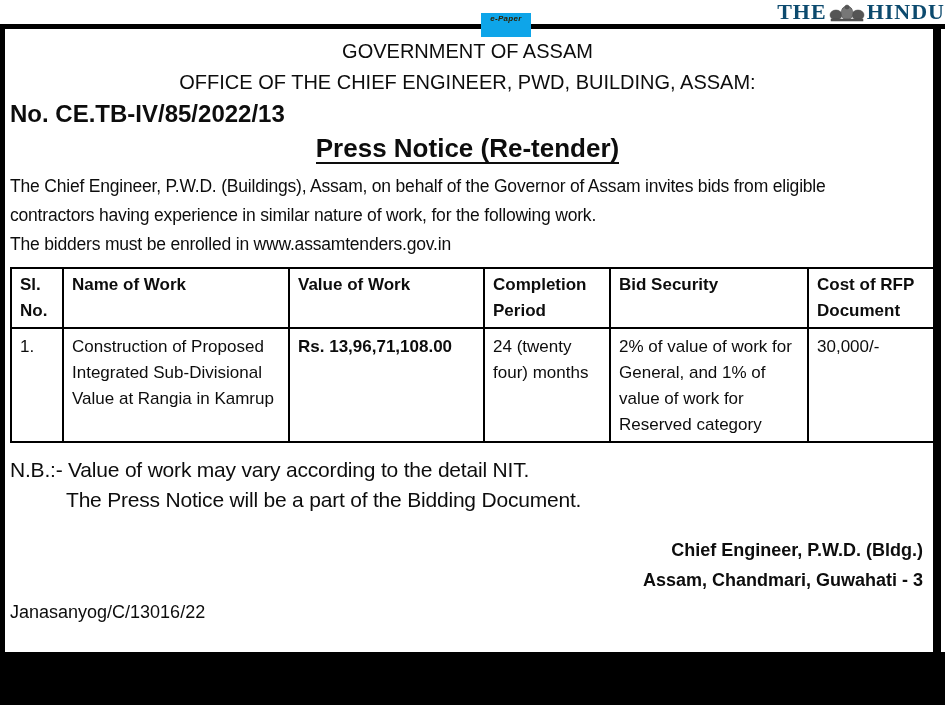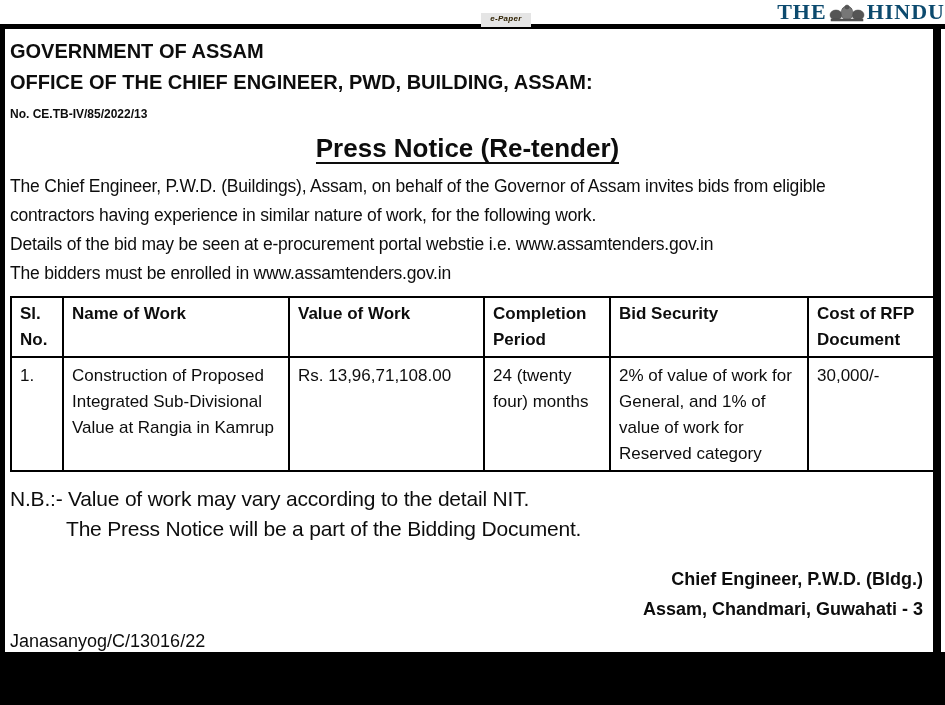--- a/index.html
+++ b/index.html
@@ -32,22 +32,22 @@
     white-space:nowrap;
   }
   .brand .crest {
     display:inline-block;
     vertical-align:-3px;
     margin:0 2px;
   }
   .epaper-badge {
     position:absolute;
     left:481px; top:13px;
-    width:50px; height:14px;
-    background:#e5e5e5;
+    width:50px; height:24px;
+    background:#0ea5e9;
     color:#2e2000;
     font-size:8px;
     font-weight:bold;
     font-style:italic;
     text-align:center;
     line-height:11px;
     letter-spacing:0.3px;
   }
   
   .top-rule { height:5px; background:#000; }
@@ -55,30 +55,30 @@
     height:623px;
     margin-right:4px;
     border-left:5px solid #000;
     border-right:8px solid #000;
     padding:0 8px 0 5px;
     overflow:hidden;
   }
   .bottom-bar { height:53px; background:#000; }
   
   .org-line {
-    text-align:left;
-    font-weight:bold;
+    text-align:center;
+    font-weight:normal;
     font-size:20px;
     line-height:31px;
   }
   .org-block { margin-top:7px; }
   .ref-no {
     margin-top:4px;
     font-weight:bold;
-    font-size:12px;
+    font-size:24px;
     line-height:24px;
   }
   .notice-title-wrap { text-align:center; margin-top:10px; }
   .notice-title {
     display:inline-block;
     font-weight:bold;
     font-size:26px;
     line-height:25px;
     border-bottom:2px solid #0d0d0d;
     padding-bottom:1px;
@@ -100,21 +100,21 @@
   table.tender th, table.tender td {
     border:2px solid #000;
     vertical-align:top;
     text-align:left;
     font-size:17px;
     line-height:26px;
     padding:3px 8px;
   }
   table.tender th { font-weight:bold; height:54px; }
   table.tender td { height:104px; padding-top:5px; }
-  td.value-cell { font-weight:normal;border-radius:26px; }
+  td.value-cell { font-weight:bold;border-radius:26px; }
   
   .nb-block { margin-top:12px; }
   .nb-line { font-size:21px; line-height:30px; letter-spacing:-0.2px; }
   .nb-line.indent { padding-left:56px; }
   .sig-block { margin-top:20px; text-align:right; padding-right:2px; }
   .sig-line { font-weight:bold; font-size:18px; line-height:30px; }
   .release-code { margin-top:2px; font-size:18px; line-height:30px; }
 </style>
 </head>
 <body>
@@ -148,21 +148,20 @@
 
     <div class="ref-no">No. CE.TB-IV/85/2022/13</div>
 
     <div class="notice-title-wrap">
       <span class="notice-title">Press Notice (Re-tender)</span>
     </div>
 
     <div class="body-block">
       <div class="body-line">The Chief Engineer, P.W.D. (Buildings), Assam, on behalf of the Governor of Assam invites bids from eligible</div>
       <div class="body-line">contractors having experience in similar nature of work, for the following work.</div>
-      <div class="body-line">Details of the bid may be seen at e-procurement portal webstie i.e. www.assamtenders.gov.in</div>
       <div class="body-line">The bidders must be enrolled in www.assamtenders.gov.in</div>
     </div>
 
     <table class="tender">
       <colgroup>
         <col style="width:52px">
         <col style="width:226px">
         <col style="width:195px">
         <col style="width:126px">
         <col style="width:198px">

